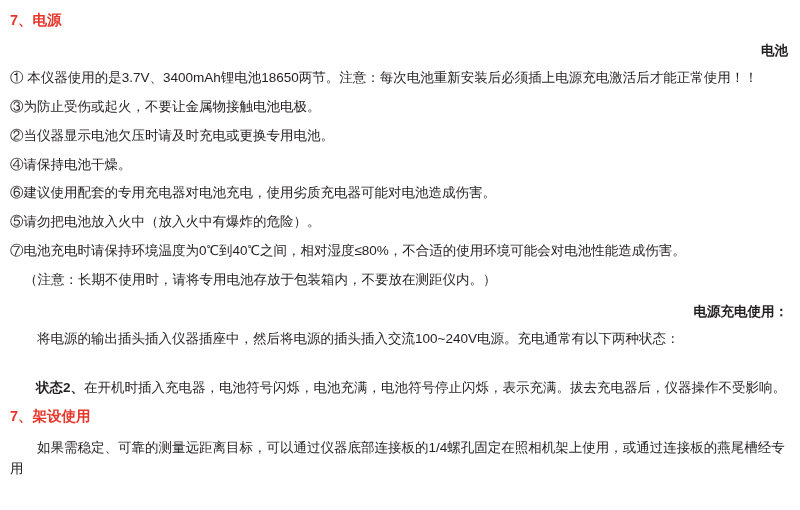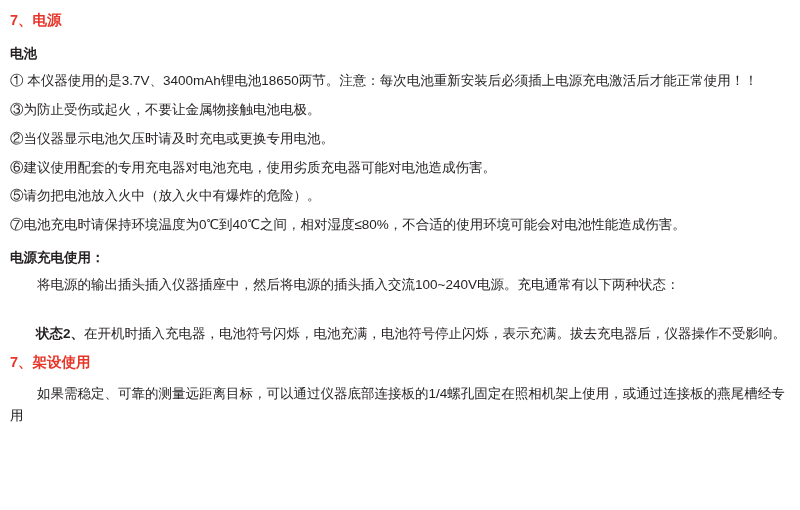--- a/index.html
+++ b/index.html
@@ -25,22 +25,23 @@
     color: #e8352a;
     font-weight: bold;
     font-size: 14.5px;
     line-height: 1.5;
     margin: 0 0 9px 0;
   }
   .sub-head {
     font-weight: bold;
     font-size: 13.5px;
     line-height: 1.5;
-    margin: 12px 0 6px 0;
+    margin: 4px 0 6px 0;
     color: #231f20;
+    text-align: right;
   }
   .line {
     font-size: 13.5px;
     line-height: 1.62;
     margin: 0 0 7px 0;
     color: #231f20;
   }
   .line.note-indent {
     padding-left: 14px;
   }
@@ -64,23 +65,25 @@
 
 <div class="page">
 
   <h2 class="section-head">7、电源</h2>
 
   <div class="sub-head">电池</div>
 
   <p class="line">① 本仪器使用的是3.7V、3400mAh锂电池18650两节。注意：每次电池重新安装后必须插上电源充电激活后才能正常使用！！</p>
   <p class="line">③为防止受伤或起火，不要让金属物接触电池电极。</p>
   <p class="line">②当仪器显示电池欠压时请及时充电或更换专用电池。</p>
+  <p class="line">④请保持电池干燥。</p>
   <p class="line">⑥建议使用配套的专用充电器对电池充电，使用劣质充电器可能对电池造成伤害。</p>
   <p class="line">⑤请勿把电池放入火中（放入火中有爆炸的危险）。</p>
   <p class="line">⑦电池充电时请保持环境温度为0℃到40℃之间，相对湿度≤80%，不合适的使用环境可能会对电池性能造成伤害。</p>
+  <p class="line note-indent gap-md">（注意：长期不使用时，请将专用电池存放于包装箱内，不要放在测距仪内。）</p>
 
   <div class="sub-head">电源充电使用：</div>
 
   <p class="line para-indent gap-sm">将电源的输出插头插入仪器插座中，然后将电源的插头插入交流100~240V电源。充电通常有以下两种状态：</p>
 
 
   <p class="state-block gap-md">
     <span class="state-label">状态2、</span><span>在开机时插入充电器，电池符号闪烁，电池充满，电池符号停止闪烁，表示充满。拔去充电器后，仪器操作不受影响。</span>
   </p>
 

